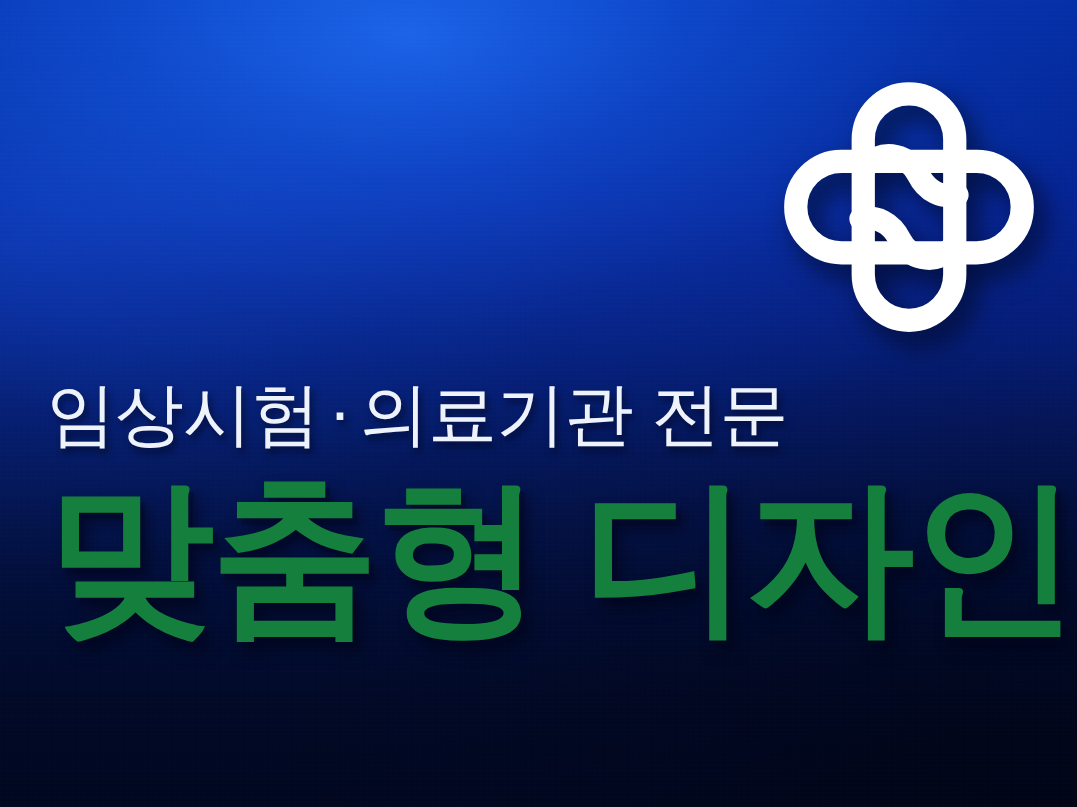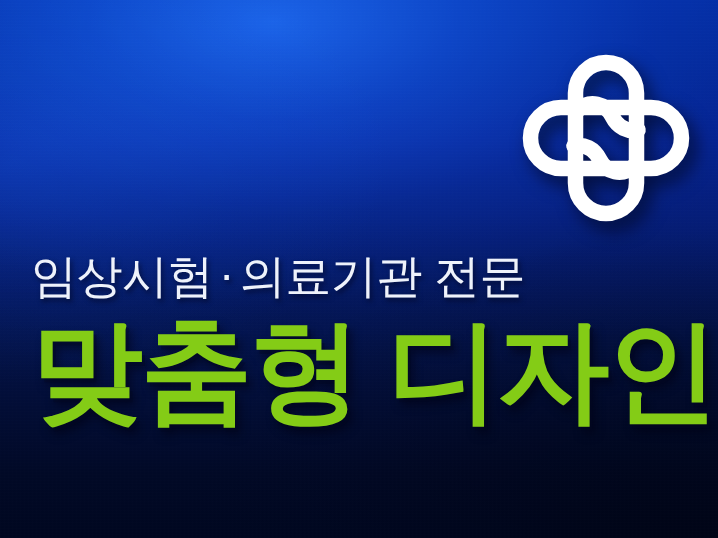--- a/index.html
+++ b/index.html
@@ -112,21 +112,21 @@
     display: inline-block;
     padding: 0 6px;
     transform: translateY(-2px);
   }
   .headline {
     margin: 14px 0 0 0;
     font-size: 112px;
     line-height: 1.0;
     font-weight: 800;
     letter-spacing: -2.5px;
-    color: #84cc16;
+    color: #15803d;
     text-shadow:
       3px 4px 0 rgba(3, 8, 34, 0.38),
       5px 7px 10px rgba(0, 2, 18, 0.55);
     white-space: nowrap;
   }
 </style>
 </head>
 <body>
 
 <div id="banner">

